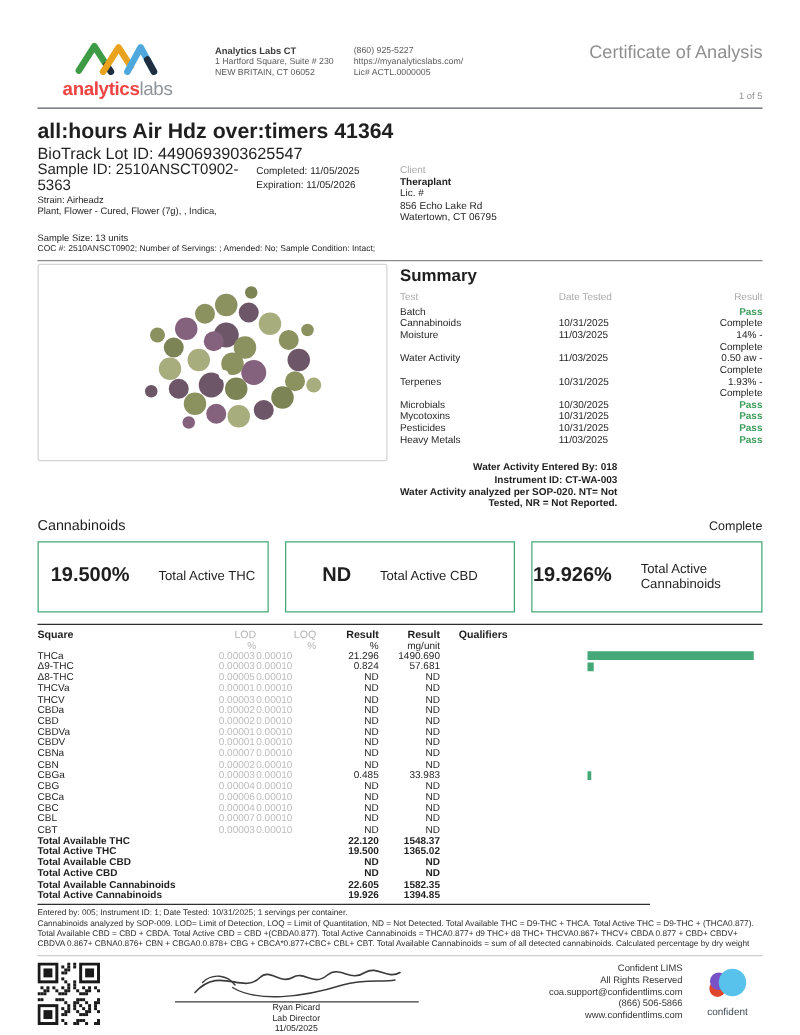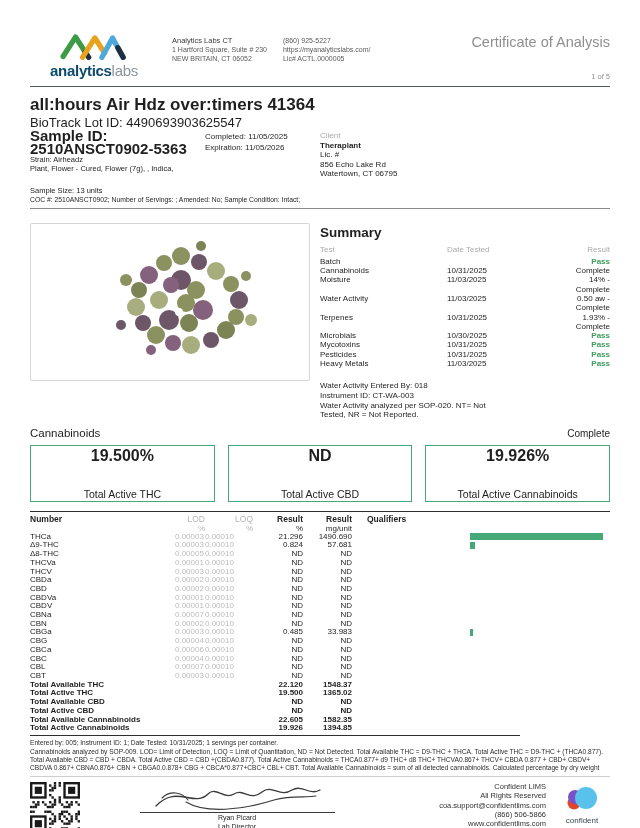--- a/index.html
+++ b/index.html
@@ -3,65 +3,65 @@
 <meta charset="utf-8">
 <style>
   html,body{margin:0;padding:0;background:#ffffff;}
   .page{width:640px;height:828px;box-sizing:border-box;padding:30px 30px 0 30px;position:relative;
         font-family:"Liberation Sans","DejaVu Sans",sans-serif;color:#1f1f1f;overflow:hidden;background:#fff;}
 
   
   .header{display:flex;align-items:flex-start;}
   .logo-block{width:128px;text-align:center;}
   .logo-text{font-size:15px;font-weight:bold;letter-spacing:-0.3px;line-height:14px;}
-  .logo-text .lt1{color:#0c4a6e;}
+  .logo-text .lt1{color:#ef4444;}
   .logo-text .lt2{color:#8E9499;font-weight:normal;}
   .lab-col{font-size:7px;line-height:9.2px;color:#5a5a5a;margin-left:14px;margin-top:6px;}
-  .lab-name{font-weight:normal;color:#3c3c3c;font-size:7.5px;}
+  .lab-name{font-weight:bold;color:#3c3c3c;font-size:7.5px;}
   .lab-col2{margin-left:16px;}
   .cert-block{margin-left:auto;text-align:right;margin-top:4px;}
   .cert-title{font-size:14.5px;color:#8f8f8f;}
   .page-num{font-size:7.5px;color:#8f8f8f;margin-top:22px;}
   .rule-dark{border:none;border-top:1px solid #565b61;margin:5px 0 0;}
   .rule-mid{border:none;border-top:1px solid #8a8a8a;margin:5px 0 0;}
   .rule-light{border:none;border-top:1px solid #cfcfcf;margin:4px 0 0;}
 
   
   .product-title{font-size:17px;font-weight:bold;margin:8px 0 3px;}
   .biotrack{font-size:13px;line-height:9px;}
   .sample-grid{display:flex;margin-top:2px;}
   .col-sample{width:175px;}
-  .sample-id{font-size:15px;font-weight:bold;line-height:13px;}
+  .sample-id{font-size:12px;font-weight:normal;line-height:13px;}
   .small{font-size:7.5px;line-height:9px;}
   .col-dates{width:115px;font-size:8px;line-height:11px;padding-top:2px;}
   .col-client{font-size:8px;line-height:9.5px;padding-top:2px;}
   .client-label{color:#a9a9a9;}
   .client-name{font-weight:bold;}
   .sample-size{margin-top:7px;font-size:7.5px;}
   .coc{font-size:6.8px;margin-top:1px;}
 
   
-  .main-row{display:flex;margin-top:14px;}
+  .main-row{display:flex;margin-top:2px;}
   .photo-box{width:278px;height:156px;border:1px solid #d5d5d5;border-radius:2px;flex:none;background:#fff;}
   .summary-col{flex:1;padding-left:10px;display:flex;flex-direction:column;}
   .summary-title{font-size:13.5px;font-weight:bold;margin-top:2px;}
   .shead,.srow{display:grid;grid-template-columns:127px 112px 1fr;font-size:8px;line-height:9.3px;}
   .shead{color:#ababab;margin:5px 0 3px;}
   .shead .s-result{text-align:right;}
   .s-result{text-align:right;}
   .pass{color:#3E9D5C;font-weight:bold;}
   .notes-row{display:flex;justify-content:space-between;margin-top:13px;font-size:8px;line-height:9.6px;}
-  .note-right{text-align:left;}
+  .note-right{text-align:right;font-weight:bold;}
 
   
   .section-row{display:flex;justify-content:space-between;align-items:baseline;margin-top:7px;}
   .section-title{font-size:11.5px;}
   .section-status{font-size:10px;}
   .boxes{display:flex;gap:13px;margin-top:6px;}
-  .hbox{flex:1;border:1.5px solid #45A878;height:55px;display:flex;flex-direction:column;align-items:center;justify-content:center;gap:23px;}
+  .hbox{flex:1;border:1.5px solid #45A878;height:55px;display:flex;align-items:center;justify-content:center;gap:23px;}
   .hbox .val{font-size:16px;font-weight:bold;}
   .hbox .lbl{font-size:10.5px;}
 
   
   .atable{margin-top:9px;border-top:1.6px solid #2e2e2e;padding-top:2px;}
   .arow,.aheader,.aunits{display:grid;grid-template-columns:145px 30px 48px 50px 49px 1fr;font-size:8px;line-height:8.7px;}
   .aheader{font-weight:bold;font-size:8.5px;line-height:10px;}
   .h-lod,.h-loq{color:#b5b5b5;text-align:right;font-weight:normal;}
   .h-res{text-align:right;}
   .h-qual{padding-left:15px;}
@@ -264,21 +264,21 @@
       <div class="lbl">Total Active CBD</div>
     </div>
     <div class="hbox">
       <div class="val">19.926%</div>
       <div class="lbl">Total Active Cannabinoids</div>
     </div>
   </div>
 
   <div class="atable">
     <div class="aheader">
-      <span>Number</span>
+      <span>Square</span>
       <span class="h-lod">LOD</span>
       <span class="h-loq">LOQ</span>
       <span class="h-res">Result</span>
       <span class="h-res">Result</span>
       <span class="h-qual">Qualifiers</span>
     </div>
     <div class="aunits">
       <span></span>
       <span class="u-gray">%</span>
       <span class="u-gray">%</span>

